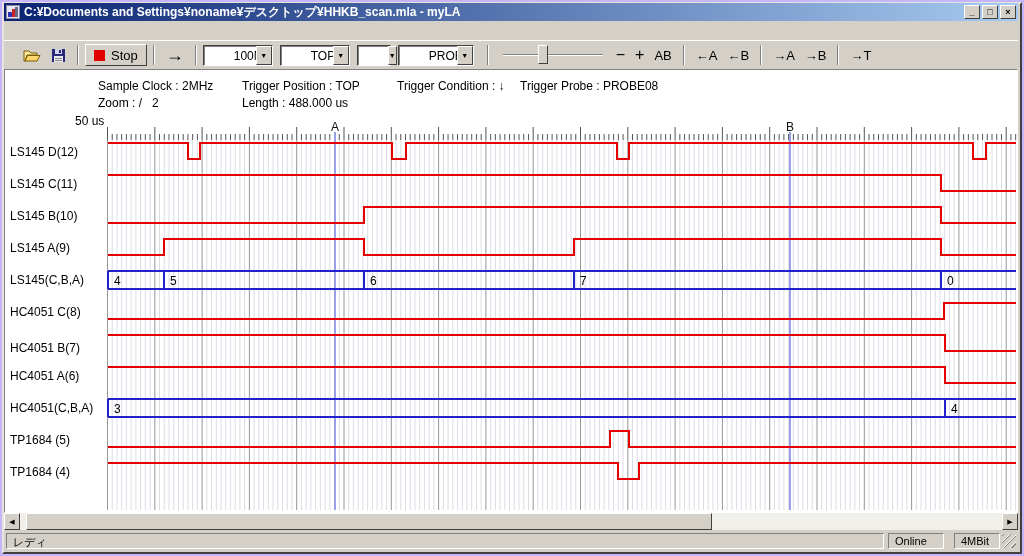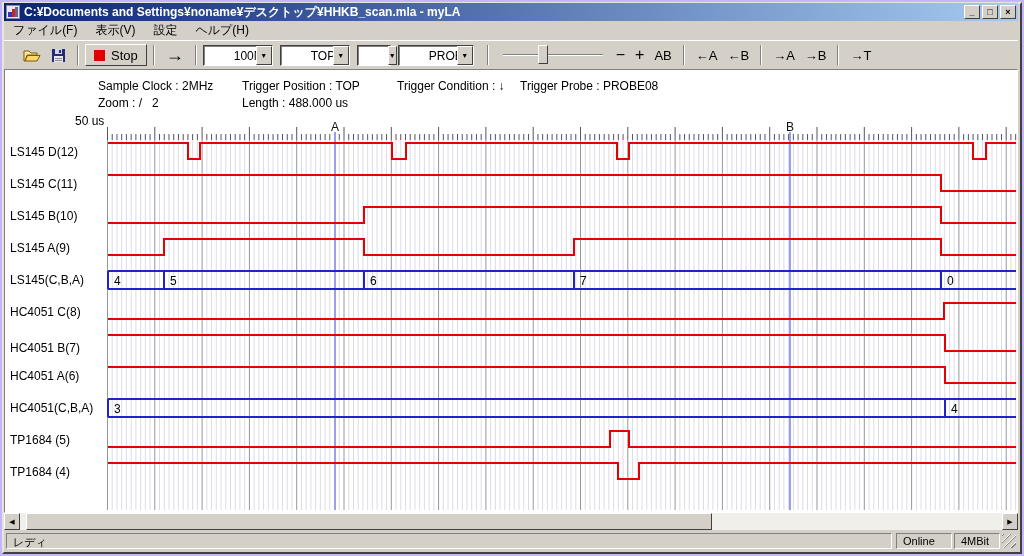--- a/index.html
+++ b/index.html
@@ -46,21 +46,21 @@
   .hscroll{left:4px;top:513px;width:1014px;height:17px;background:#f1efe9;}
   .hsbtn{position:absolute;top:0;width:16px;height:17px;background:#d4d0c8;
          border:1px solid;border-color:#fff #404040 #404040 #fff;
          font-size:7px;text-align:center;line-height:15px;color:#000;}
   .hsthumb{position:absolute;left:22px;top:0;width:686px;height:17px;background:#d4d0c8;
            border:1px solid;border-color:#fff #404040 #404040 #fff;}
   
   .statusbar{left:4px;top:530px;width:1014px;height:20px;display:flex;align-items:center;padding:2px 2px 0 2px;font-size:11px;}
   .sbpanel{height:16px;border:1px solid;border-color:#808080 #fff #fff #808080;padding:1px 6px;white-space:nowrap;}
   .sbready{flex:1;margin-right:4px;}
-  .sbonline{width:56px;margin-right:2px;text-align:left;}
+  .sbonline{width:56px;margin-right:10px;text-align:left;}
   .sbmem{width:46px;}
   .sbgrip{width:14px;height:14px;margin-left:2px;
           background:repeating-linear-gradient(135deg,#fff 0 1px,#808080 1px 2px,#d4d0c8 2px 5px);}
 </style>
 </head>
 <body>
 
 <div class="stage">
   <div class="abs window"></div>
 
@@ -73,26 +73,20 @@
         <rect x="6" y="4" width="3" height="8" fill="#cc2222"></rect>
         <rect x="9" y="2" width="3" height="10" fill="#666688"></rect>
       </svg>
     </span>
     <span class="ttl">C:¥Documents and Settings¥noname¥デスクトップ¥HHKB_scan.mla - myLA</span>
     <span class="winbtn">_</span>
     <span class="winbtn">□</span>
     <span class="winbtn">×</span>
   </div>
 
-  <div class="abs menubar">
-    <span class="menuitem">ファイル(F)</span>
-    <span class="menuitem">表示(V)</span>
-    <span class="menuitem">設定</span>
-    <span class="menuitem">ヘルプ(H)</span>
-  </div>
 
   <div class="abs toolbar">
     <span class="tbtn">
       <svg width="18" height="15" viewBox="0 0 18 15">
         <path d="M1 13 L1 3 L6 3 L8 5 L14 5 L14 7 L4 7 L2 13 Z" fill="#ffe9a2" stroke="#7a5c00" stroke-width="1"></path>
         <path d="M2 13 L4.5 7.5 L17 7.5 L14 13 Z" fill="#ffd76e" stroke="#7a5c00" stroke-width="1"></path>
       </svg>
     </span>
     <span class="tbtn">
       <svg width="15" height="15" viewBox="0 0 15 15">

